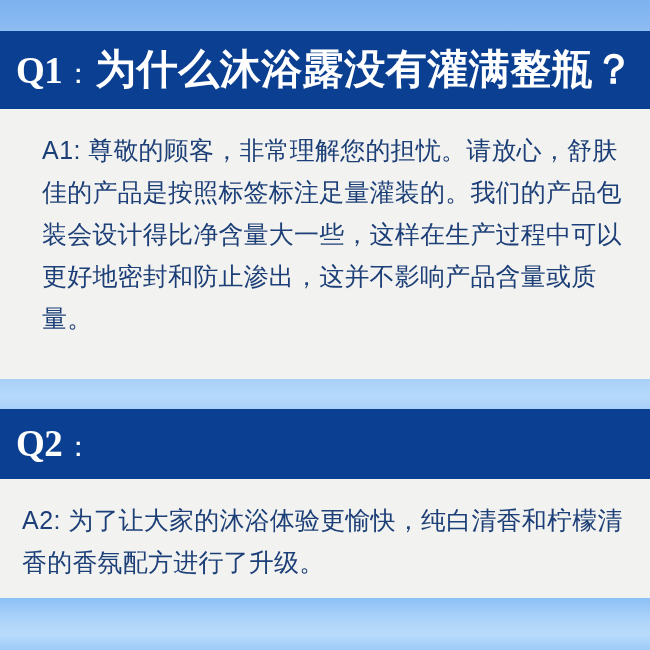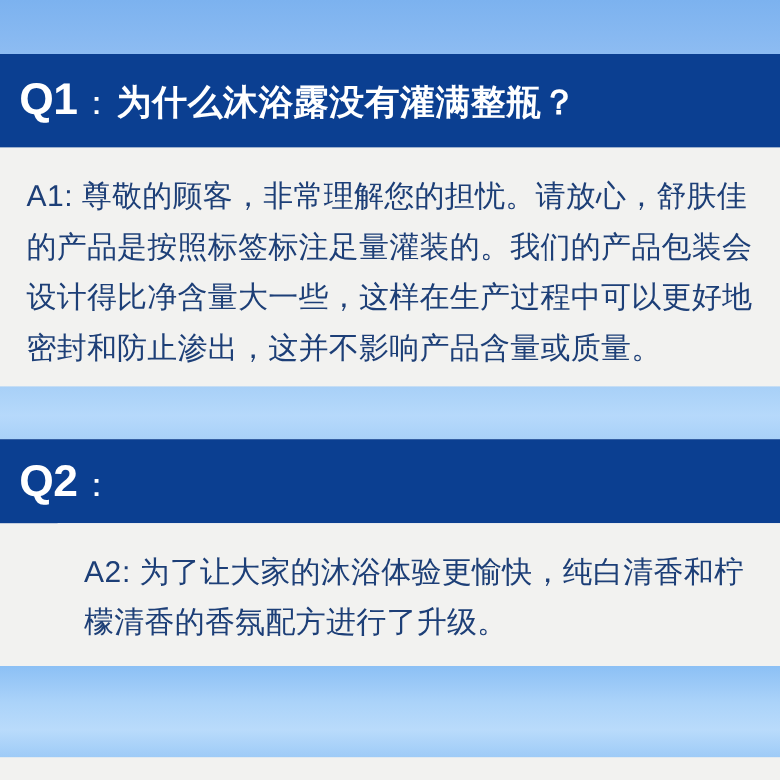--- a/index.html
+++ b/index.html
@@ -26,20 +26,21 @@
   .band-bottom { height: 76px; background: linear-gradient(180deg, #8cc0f5 0%, #abd3f9 40%, #b9dbfb 70%, #9ecbf7 100%); }
 
   
   .qbar {
     flex: none;
     background: #0b3f91;
     display: flex;
     align-items: center;
     padding: 16px 16px;
     box-sizing: border-box;
+    font-family: Liberation Serif, serif;
   }
   .qbar-q1 { height: 78px; }
   .qbar-q2 { height: 70px; align-items: center; }
 
   .qline {
     display: flex;
     align-items: baseline;
     white-space: nowrap;
     color: #ffffff;
   }
@@ -49,35 +50,35 @@
     letter-spacing: -0.5px;
     color: #ffffff;
   }
   .q-colon {
     font-size: 28px;
     font-weight: normal;
     padding: 0 3px 0 2px;
     color: #ffffff;
   }
   .q-text {
-    font-size: 29px;
+    font-size: 41px;
     font-weight: bold;
     letter-spacing: 0.5px;
     color: #ffffff;
   }
 
   
   .answer {
     flex: none;
     background: #f2f2f0;
     box-sizing: border-box;
     padding: 20px 20px 0 22px;
   }
-  .ans-q1 { height: 199px; }
-  .ans-q2 { height: 119px; margin-left: 48px; }
+  .ans-q1 { height: 270px; margin-left: 20px; }
+  .ans-q2 { height: 119px; }
 
   .ans-text {
     color: #1d3f77;
     font-size: 25px;
     line-height: 42px;
     letter-spacing: 0.2px;
     margin: 0;
     text-align: left;
     word-break: break-word;
   }

